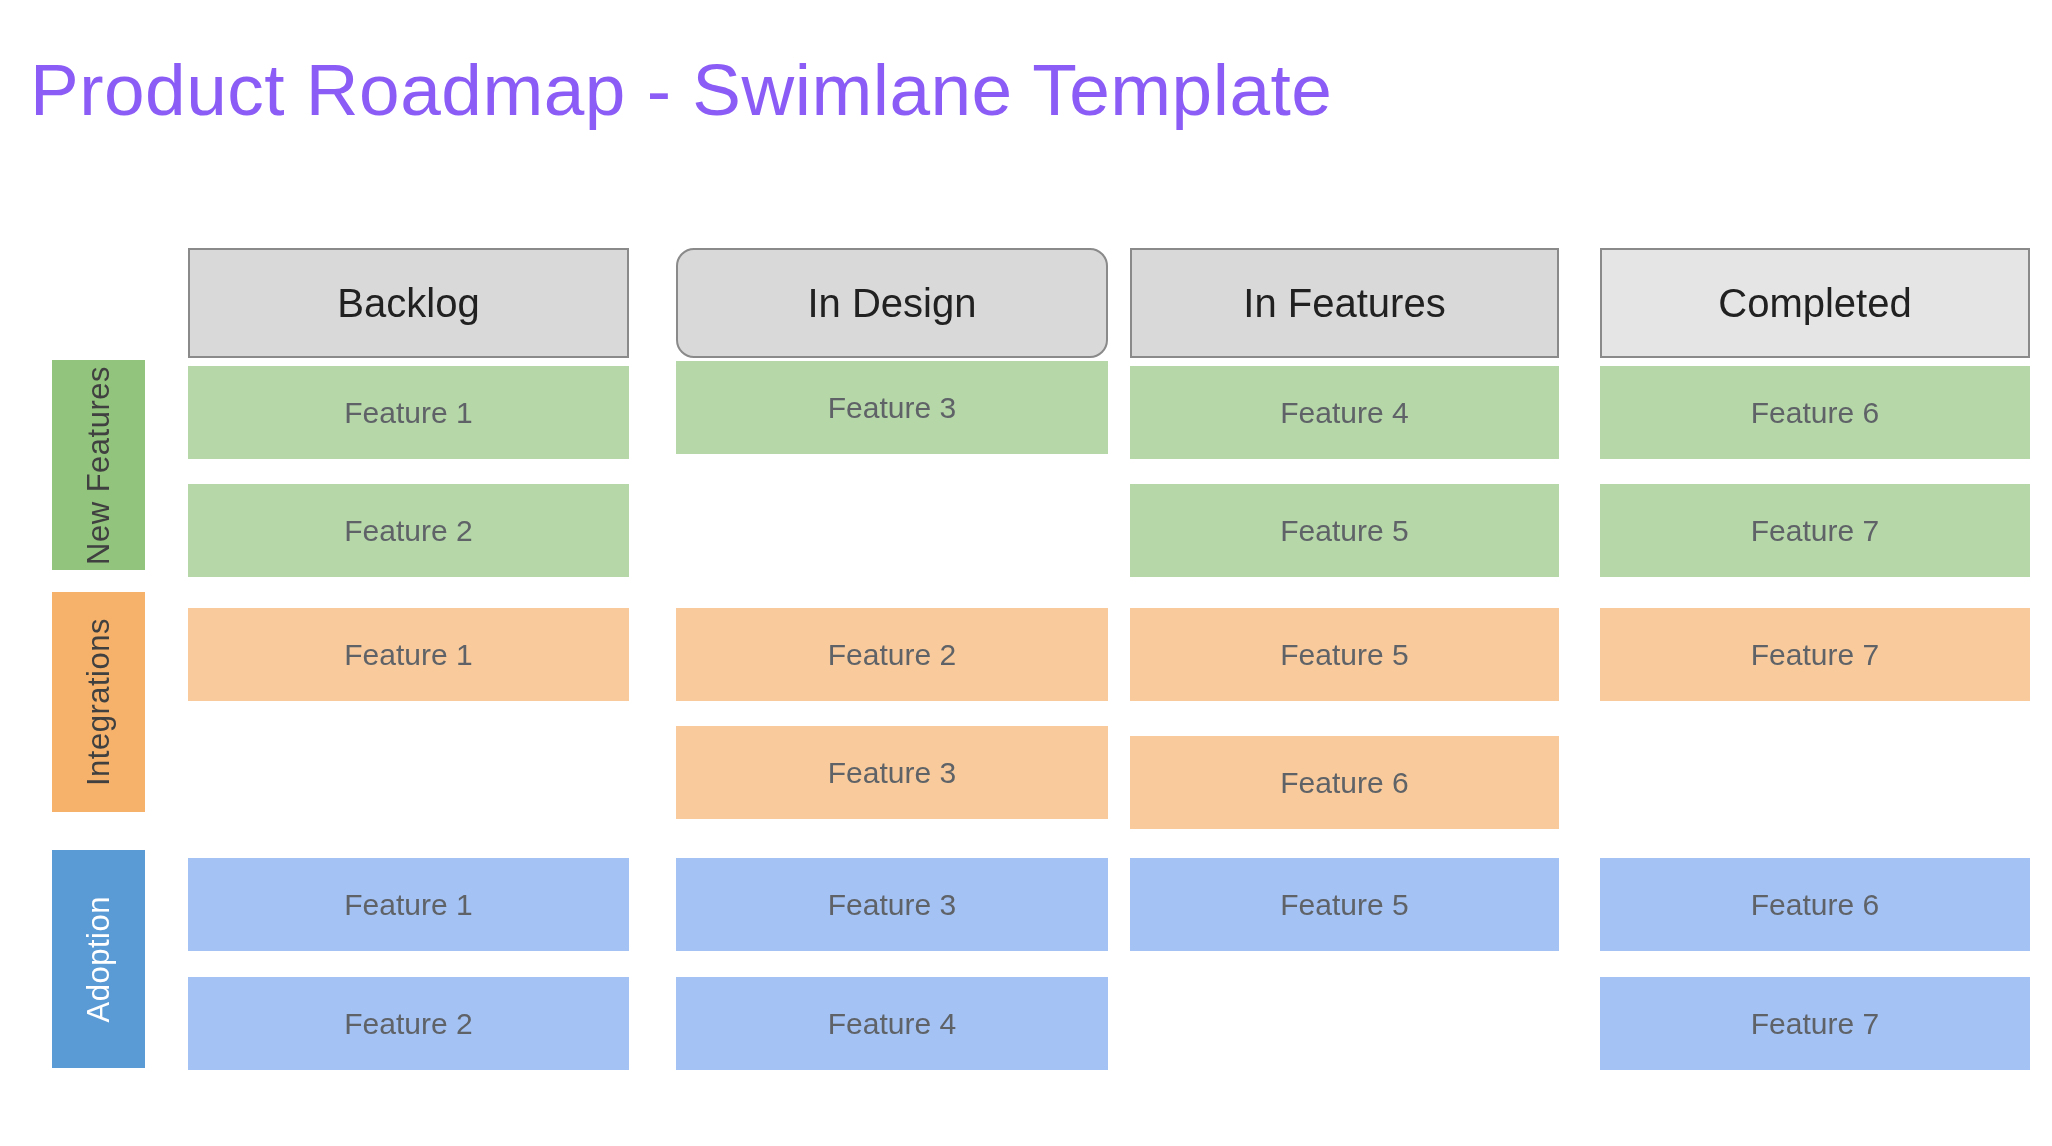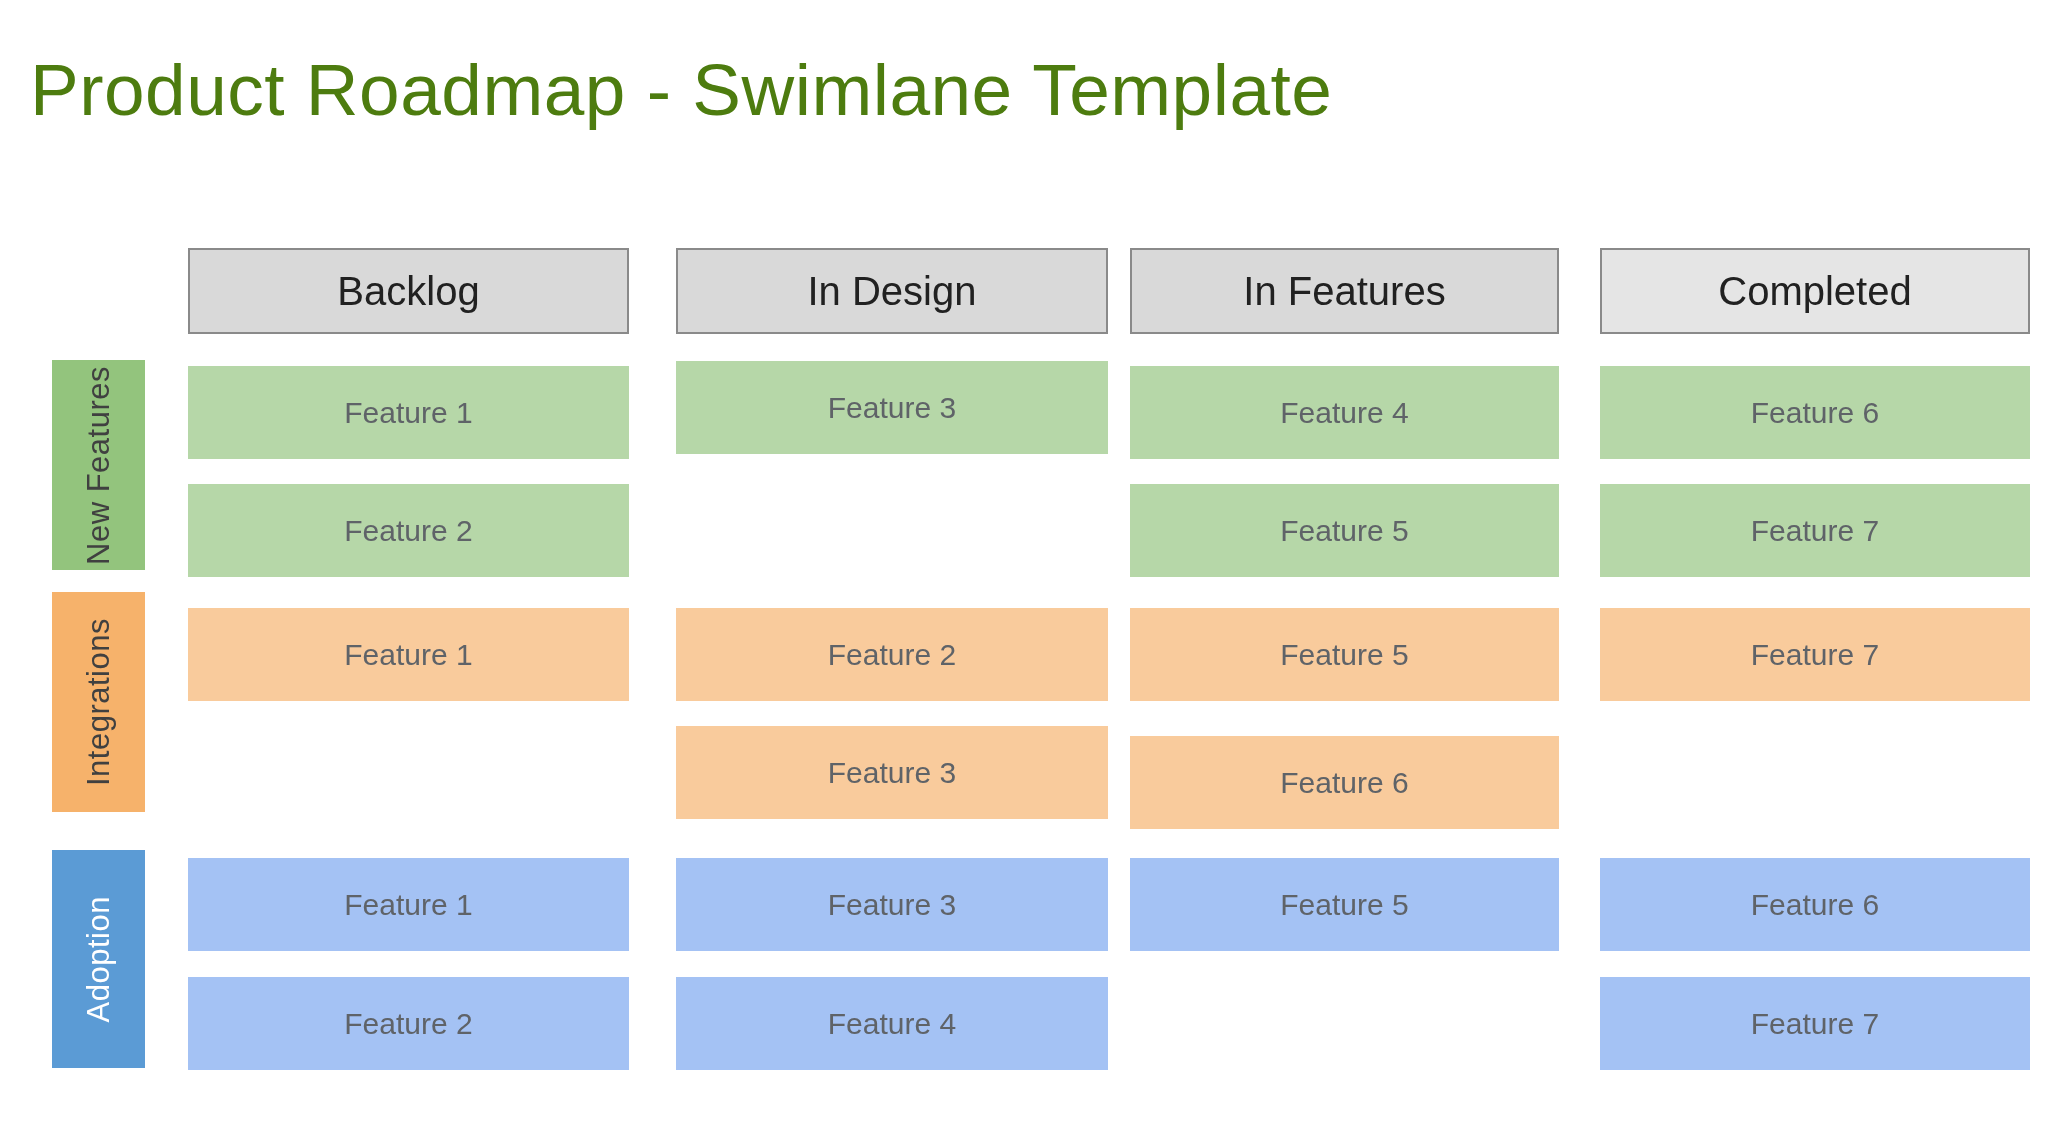--- a/index.html
+++ b/index.html
@@ -20,30 +20,30 @@
     left: 30px;
     top: 48px;
     font-size: 73px;
     font-weight: 400;
     letter-spacing: 0.5px;
     white-space: nowrap;
   }
   .col-header {
     position: absolute;
     top: 248px;
-    height: 86px;
+    height: 110px;
     box-sizing: border-box;
     border: 2px solid #0369a1;
     display: flex;
     align-items: center;
     justify-content: center;
     font-size: 40px;
   }
   #colh-0 { left: 188px; width: 441px; }
-  #colh-1 { left: 676px; width: 432px; }
+  #colh-1 { left: 676px; width: 432px; border-radius: 18px; }
   #colh-2 { left: 1130px; width: 429px; }
   #colh-3 { left: 1600px; width: 430px; }
 
   .lane-label {
     position: absolute;
     left: 52px;
     width: 93px;
     display: flex;
     align-items: center;
     justify-content: center;
@@ -65,21 +65,21 @@
     align-items: center;
     justify-content: center;
     font-size: 30px;
   }
 </style>
 </head>
 <body style="background: rgb(255, 255, 255);">
 
 <div class="canvas">
 
-  <div class="title" style="color: #4d7c0f;">Product Roadmap - Swimlane Template</div>
+  <div class="title" style="color: #8b5cf6;">Product Roadmap - Swimlane Template</div>
 
   <div class="col-header" id="colh-0" style="background: rgb(217, 217, 217); border-color: rgb(138, 138, 138); color: rgb(33, 33, 33);">Backlog</div>
   <div class="col-header" id="colh-1" style="background: rgb(217, 217, 217); border-color: rgb(138, 138, 138); color: rgb(33, 33, 33);">In Design</div>
   <div class="col-header" id="colh-2" style="background: rgb(217, 217, 217); border-color: rgb(138, 138, 138); color: rgb(33, 33, 33);">In Features</div>
   <div class="col-header" id="colh-3" style="background: #e5e5e5; border-color: rgb(138, 138, 138); color: rgb(33, 33, 33);">Completed</div>
 
   <div class="lane-label" id="lane-label-0" style="background: rgb(147, 196, 125); color: rgb(64, 64, 64);">
     <span class="vtext">New Features</span>
   </div>
   <div class="lane-label" id="lane-label-1" style="background: rgb(246, 178, 107); color: rgb(64, 64, 64);">

